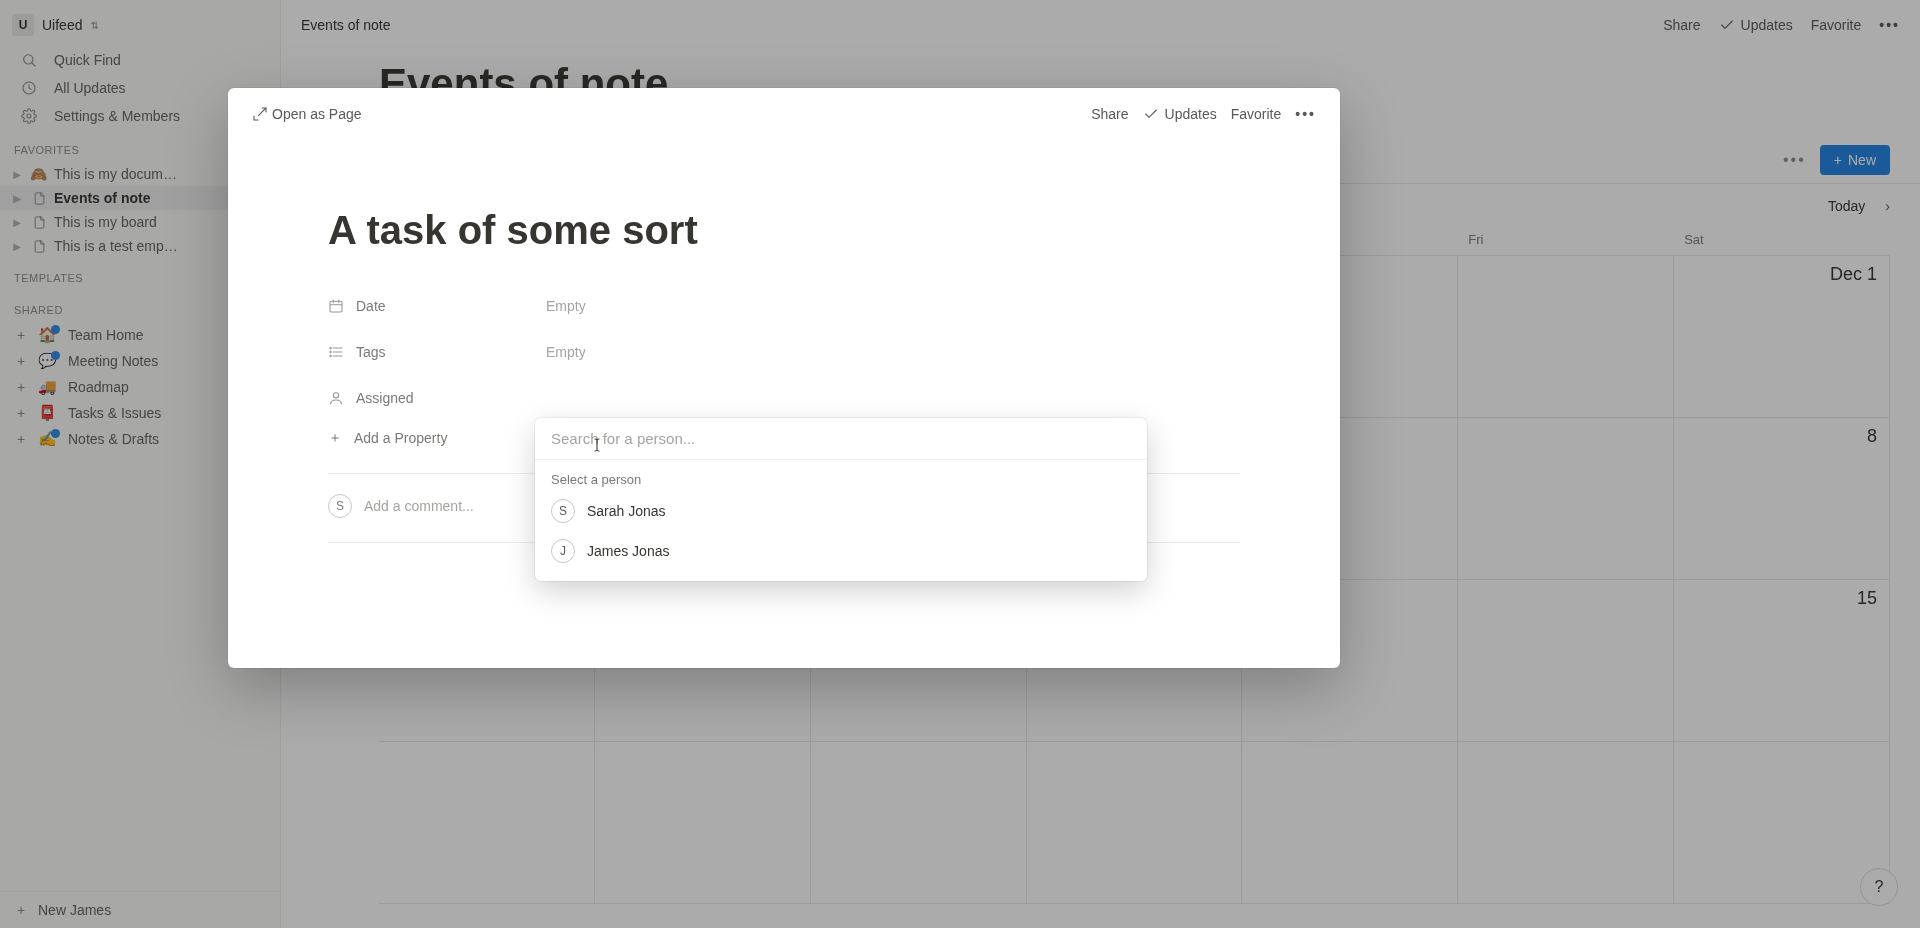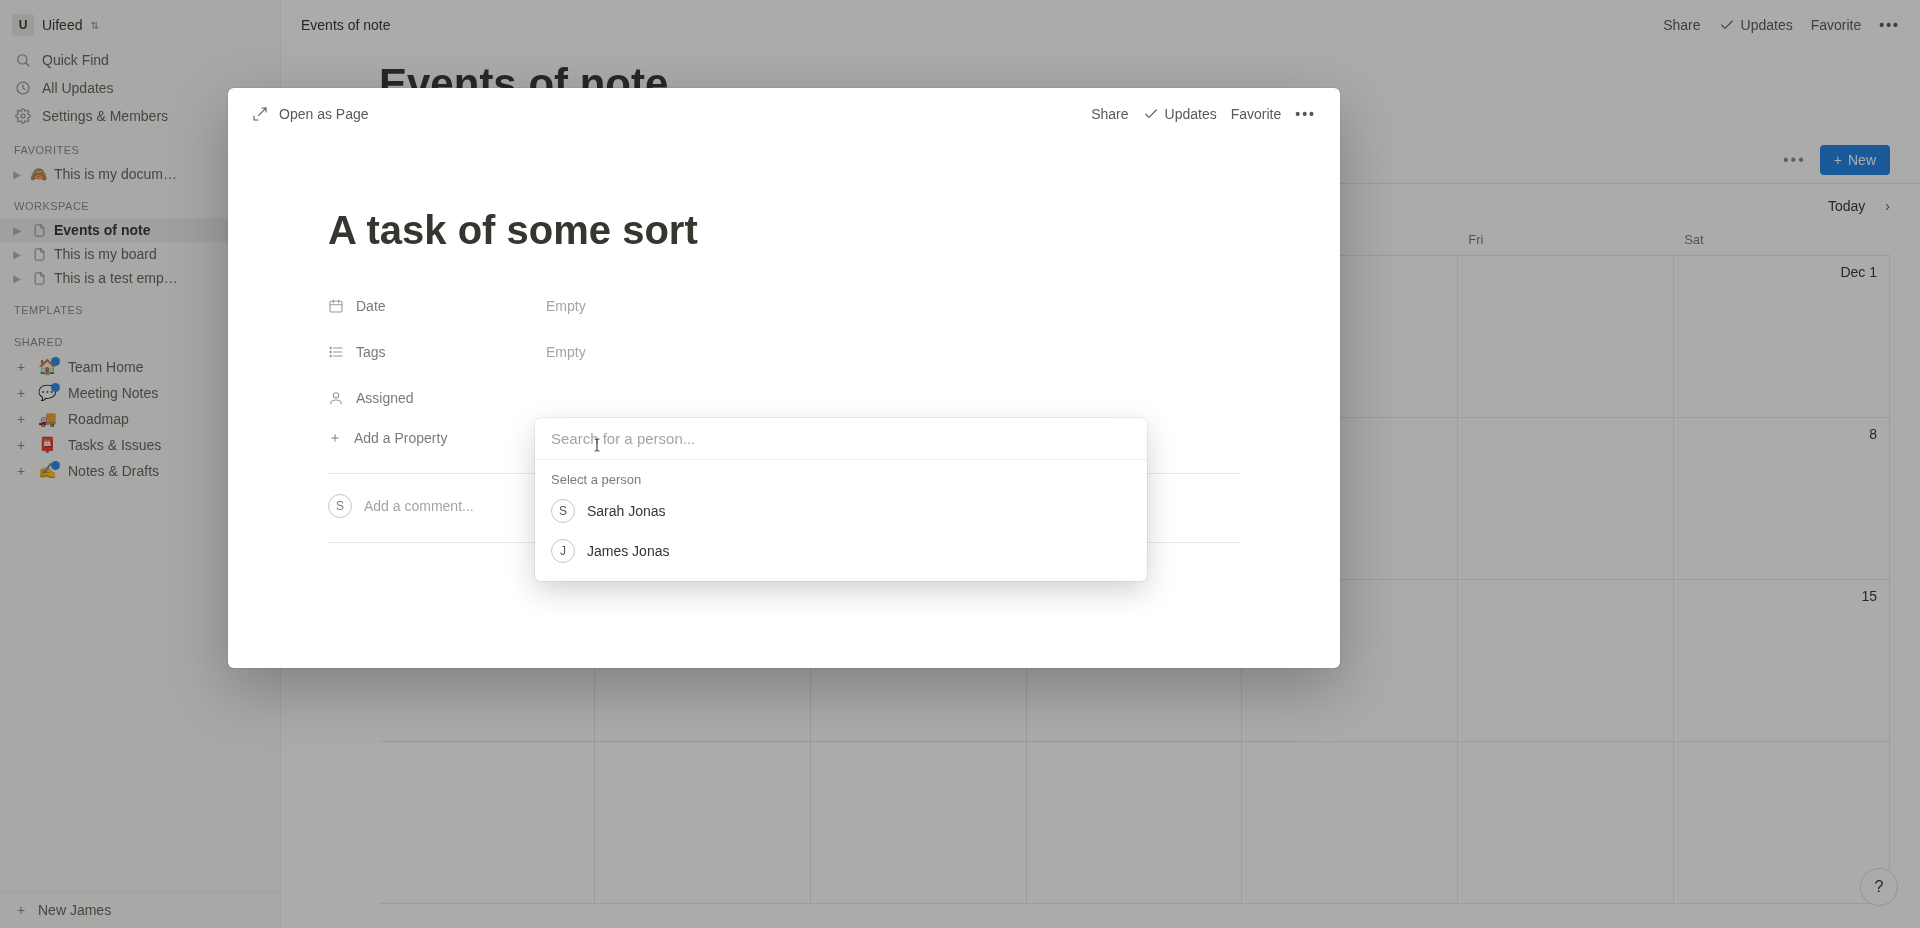--- a/index.html
+++ b/index.html
@@ -43,22 +43,22 @@
   font-weight: 600;
   font-size: 12px;
   color: #37352f;
 }
 .ws-name { font-weight: 500; font-size: 14px; }
 .ws-updown { color: #888; font-size: 10px; }
 
 .sb-item {
   display: flex;
   align-items: center;
-  gap: 10px;
-  padding: 5px 14px;
+  gap: 16px;
+  padding: 5px 20px;
   color: #67645f;
   cursor: pointer;
 }
 .sb-icon { width: 18px; height: 18px; display:flex; align-items:center; justify-content:center; color: #8e8b87;}
 .sb-icon svg { width:16px; height:16px; }
 
 .sb-section-label {
   font-size: 11px;
   font-weight: 400;
   color: #8e8b87;
@@ -143,21 +143,21 @@
   border-bottom:1px solid #e9e9e7;
 }
 .cal-header div{padding:8px 10px; color:#7c7a76; font-size:13px;}
 .cal-body{
   margin-left:98px; margin-right:30px;
   display:grid;
   grid-template-columns: repeat(7, 1fr);
   grid-auto-rows: 162px;
 }
 .cal-cell{ border-right:1px solid #e9e9e7; border-bottom:1px solid #e9e9e7; position:relative;}
-.cal-cell .num{position:absolute; top:8px; right:12px; color:#37352f; font-size:14px;}
+.cal-cell .num{position:absolute; top:8px; right:12px; color:#37352f; font-size:18px;}
 
 
 .dim{
   position:absolute; inset:0;
   background: rgba(15,15,15,0.35);
   z-index: 5;
 }
 
 
 .modal{
@@ -168,21 +168,21 @@
   background:#fff;
   border-radius:6px;
   box-shadow: 0 20px 60px rgba(0,0,0,0.25), 0 0 0 1px rgba(15,15,15,0.05);
   min-height:580px;
 }
 .modal-top{
   display:flex; align-items:center; gap:14px;
   padding: 18px 24px 4px 24px;
 }
 .modal-top .spacer{flex:1;}
-.open-as{display:flex; align-items:center; gap:11px; color:#5a5955; cursor:pointer;}
+.open-as{display:flex; align-items:center; gap:4px; color:#5a5955; cursor:pointer;}
 .modal-action{color:#5a5955; display:flex; align-items:center; gap:6px; cursor:pointer;}
 .modal-body{ padding: 12px 100px 40px 100px;}
 .task-title{font-size:40px; font-weight:700; padding: 70px 0 30px 0;}
 .prop-row{display:flex; align-items:center; gap:18px; min-height:46px;}
 .prop-label{display:flex; align-items:center; gap:12px; width:200px; color:#7c7a76;}
 .prop-label svg{width:16px; height:16px; color:#9a9894;}
 .prop-val{color:#a6a4a0;}
 .add-prop{color:#7c7a76; display:flex; align-items:center; gap:12px; padding-top:8px; cursor:pointer;}
 .divider{height:1px; background:#e9e9e7; margin:26px 0 20px;}
 .comment-row{display:flex; align-items:center; gap:12px;}
@@ -277,21 +277,20 @@
     <span>Settings &amp; Members</span>
   </div>
 
   <div class="sb-section-label">FAVORITES</div>
   <div class="sb-tree-item">
     <span class="chevron">▶</span>
     <span class="page-emoji">🙈</span>
     <span>This is my docum…</span>
   </div>
 
-  <div class="sb-section-label">WORKSPACE</div>
   <div class="sb-tree-item active">
     <span class="chevron">▶</span>
     <span class="page-icon">
         <svg viewBox="0 0 24 24">
           <path d="M14 3H7a2 2 0 0 0-2 2v14a2 2 0 0 0 2 2h10a2 2 0 0 0 2-2V8z"></path>
           <polyline points="14 3 14 8 19 8"></polyline>
         </svg>
       </span>
     <span>Events of note</span>
   </div>

